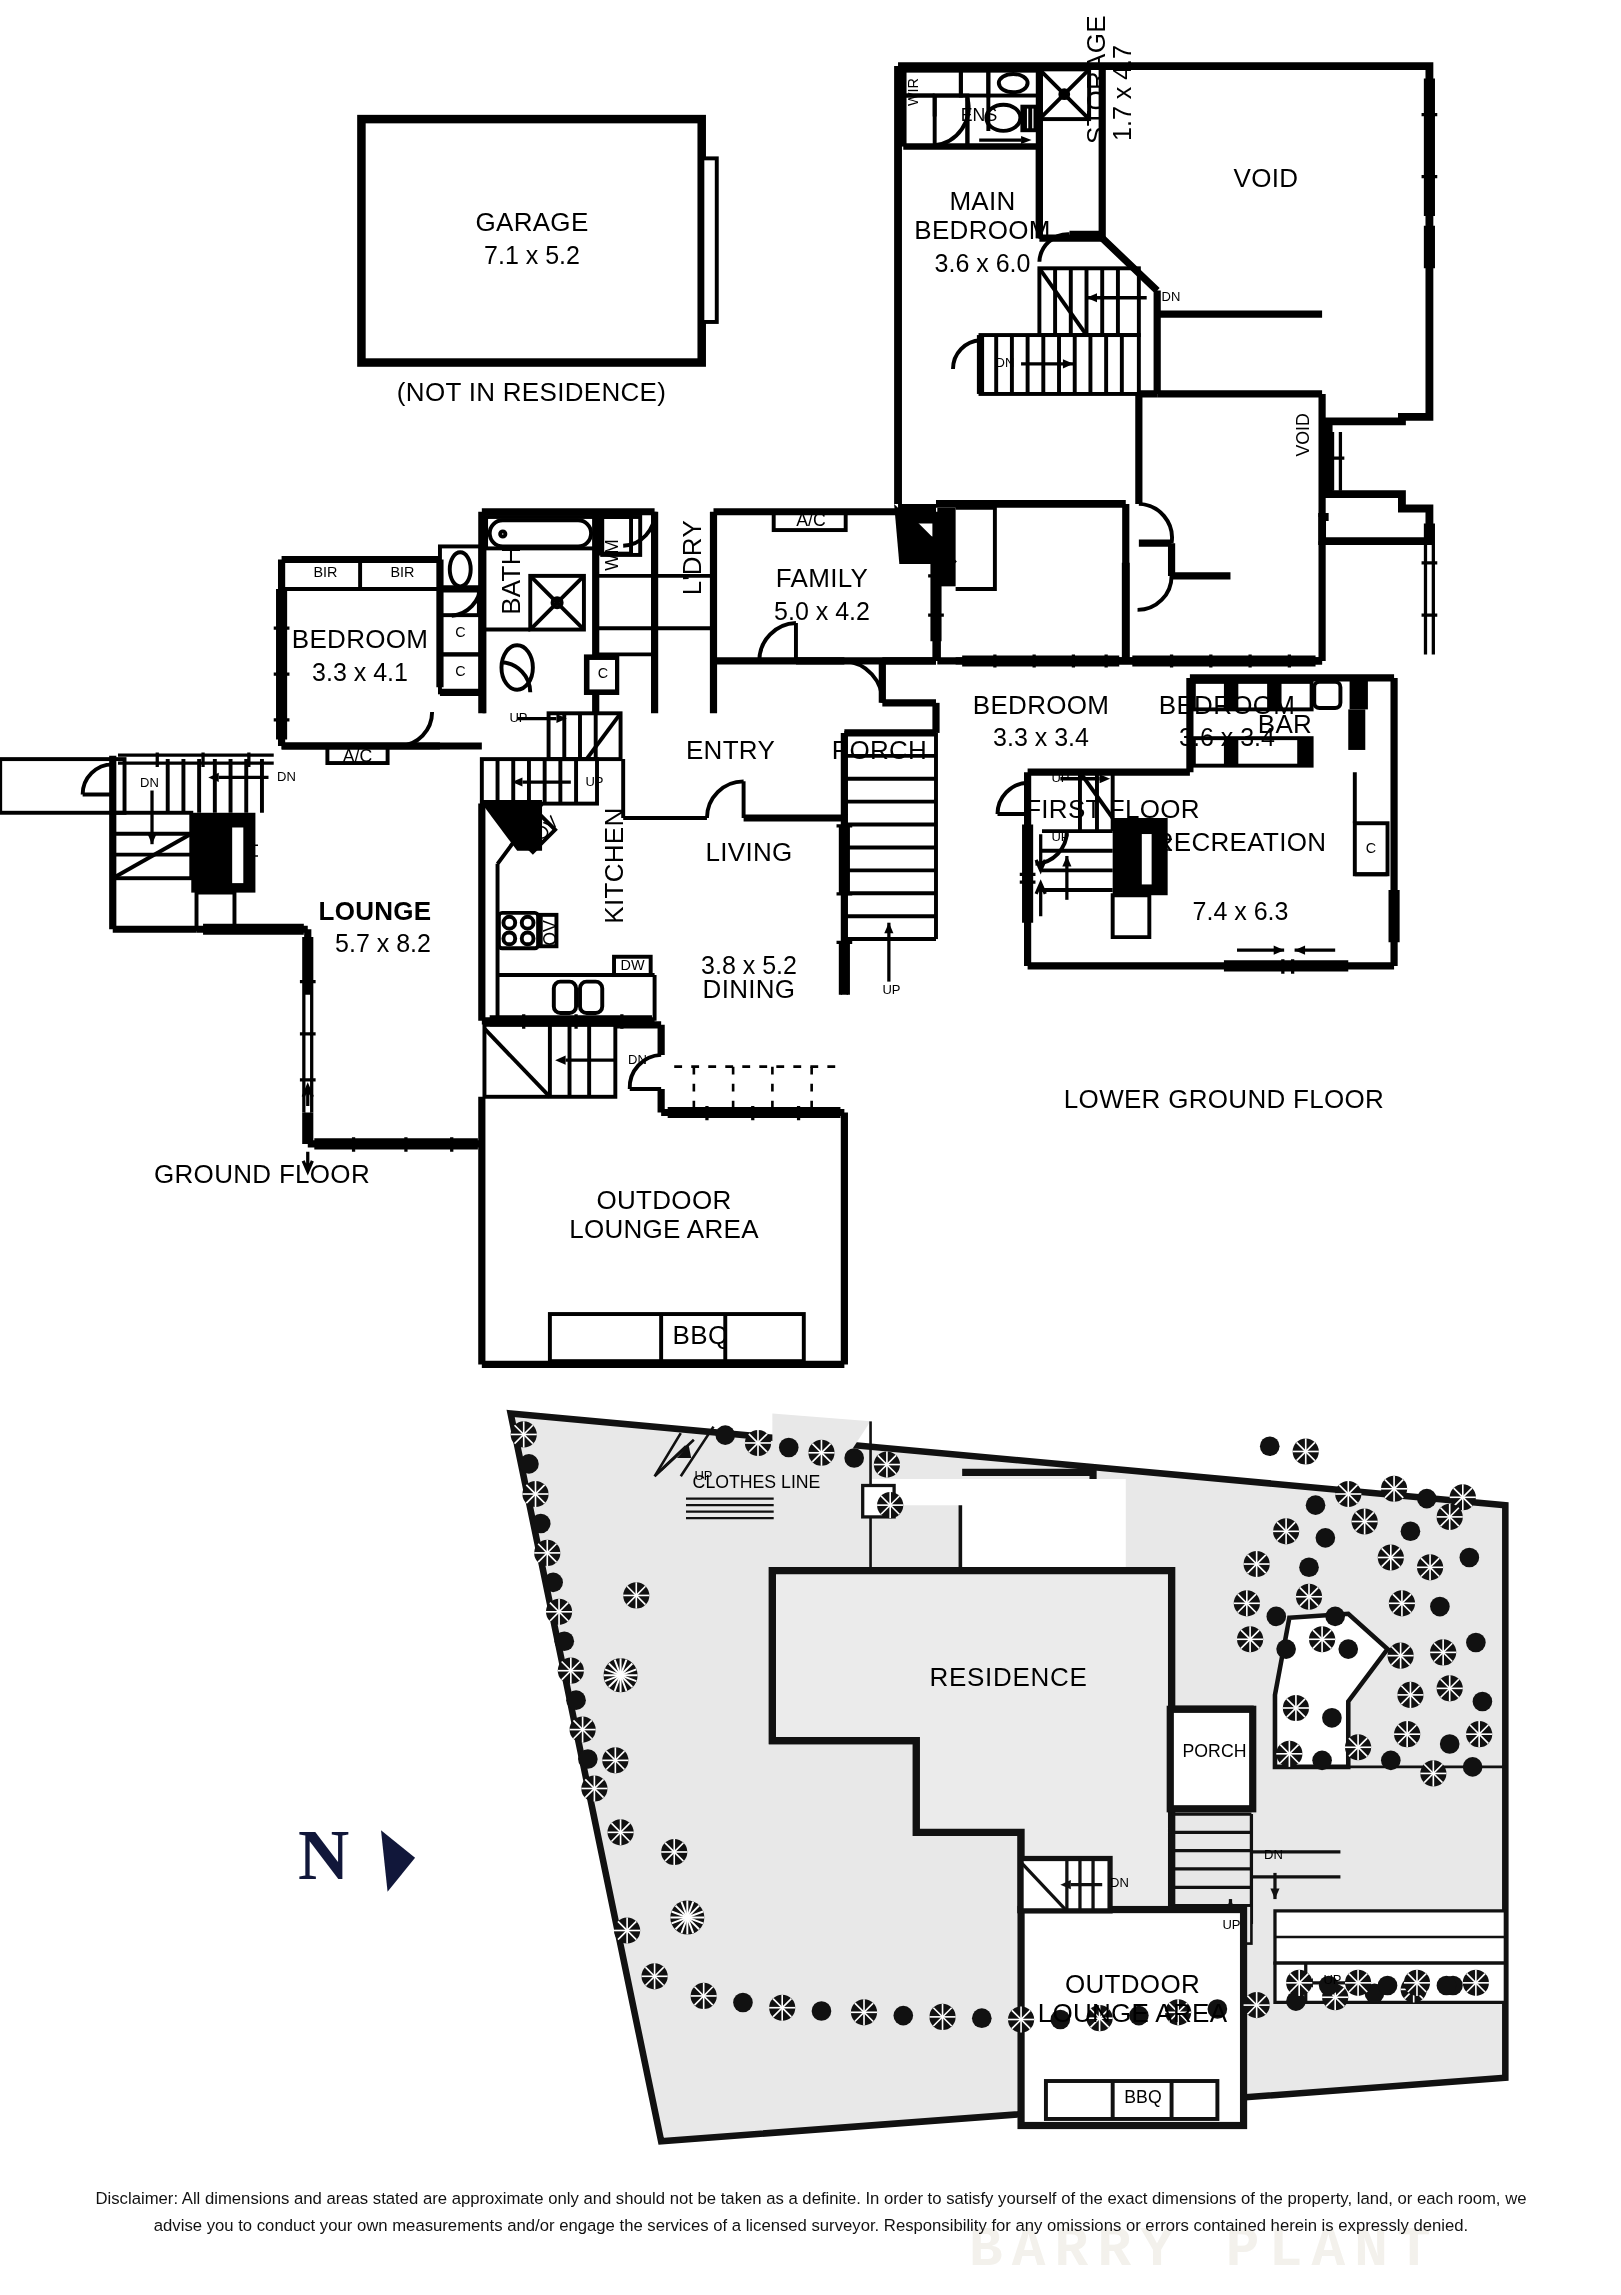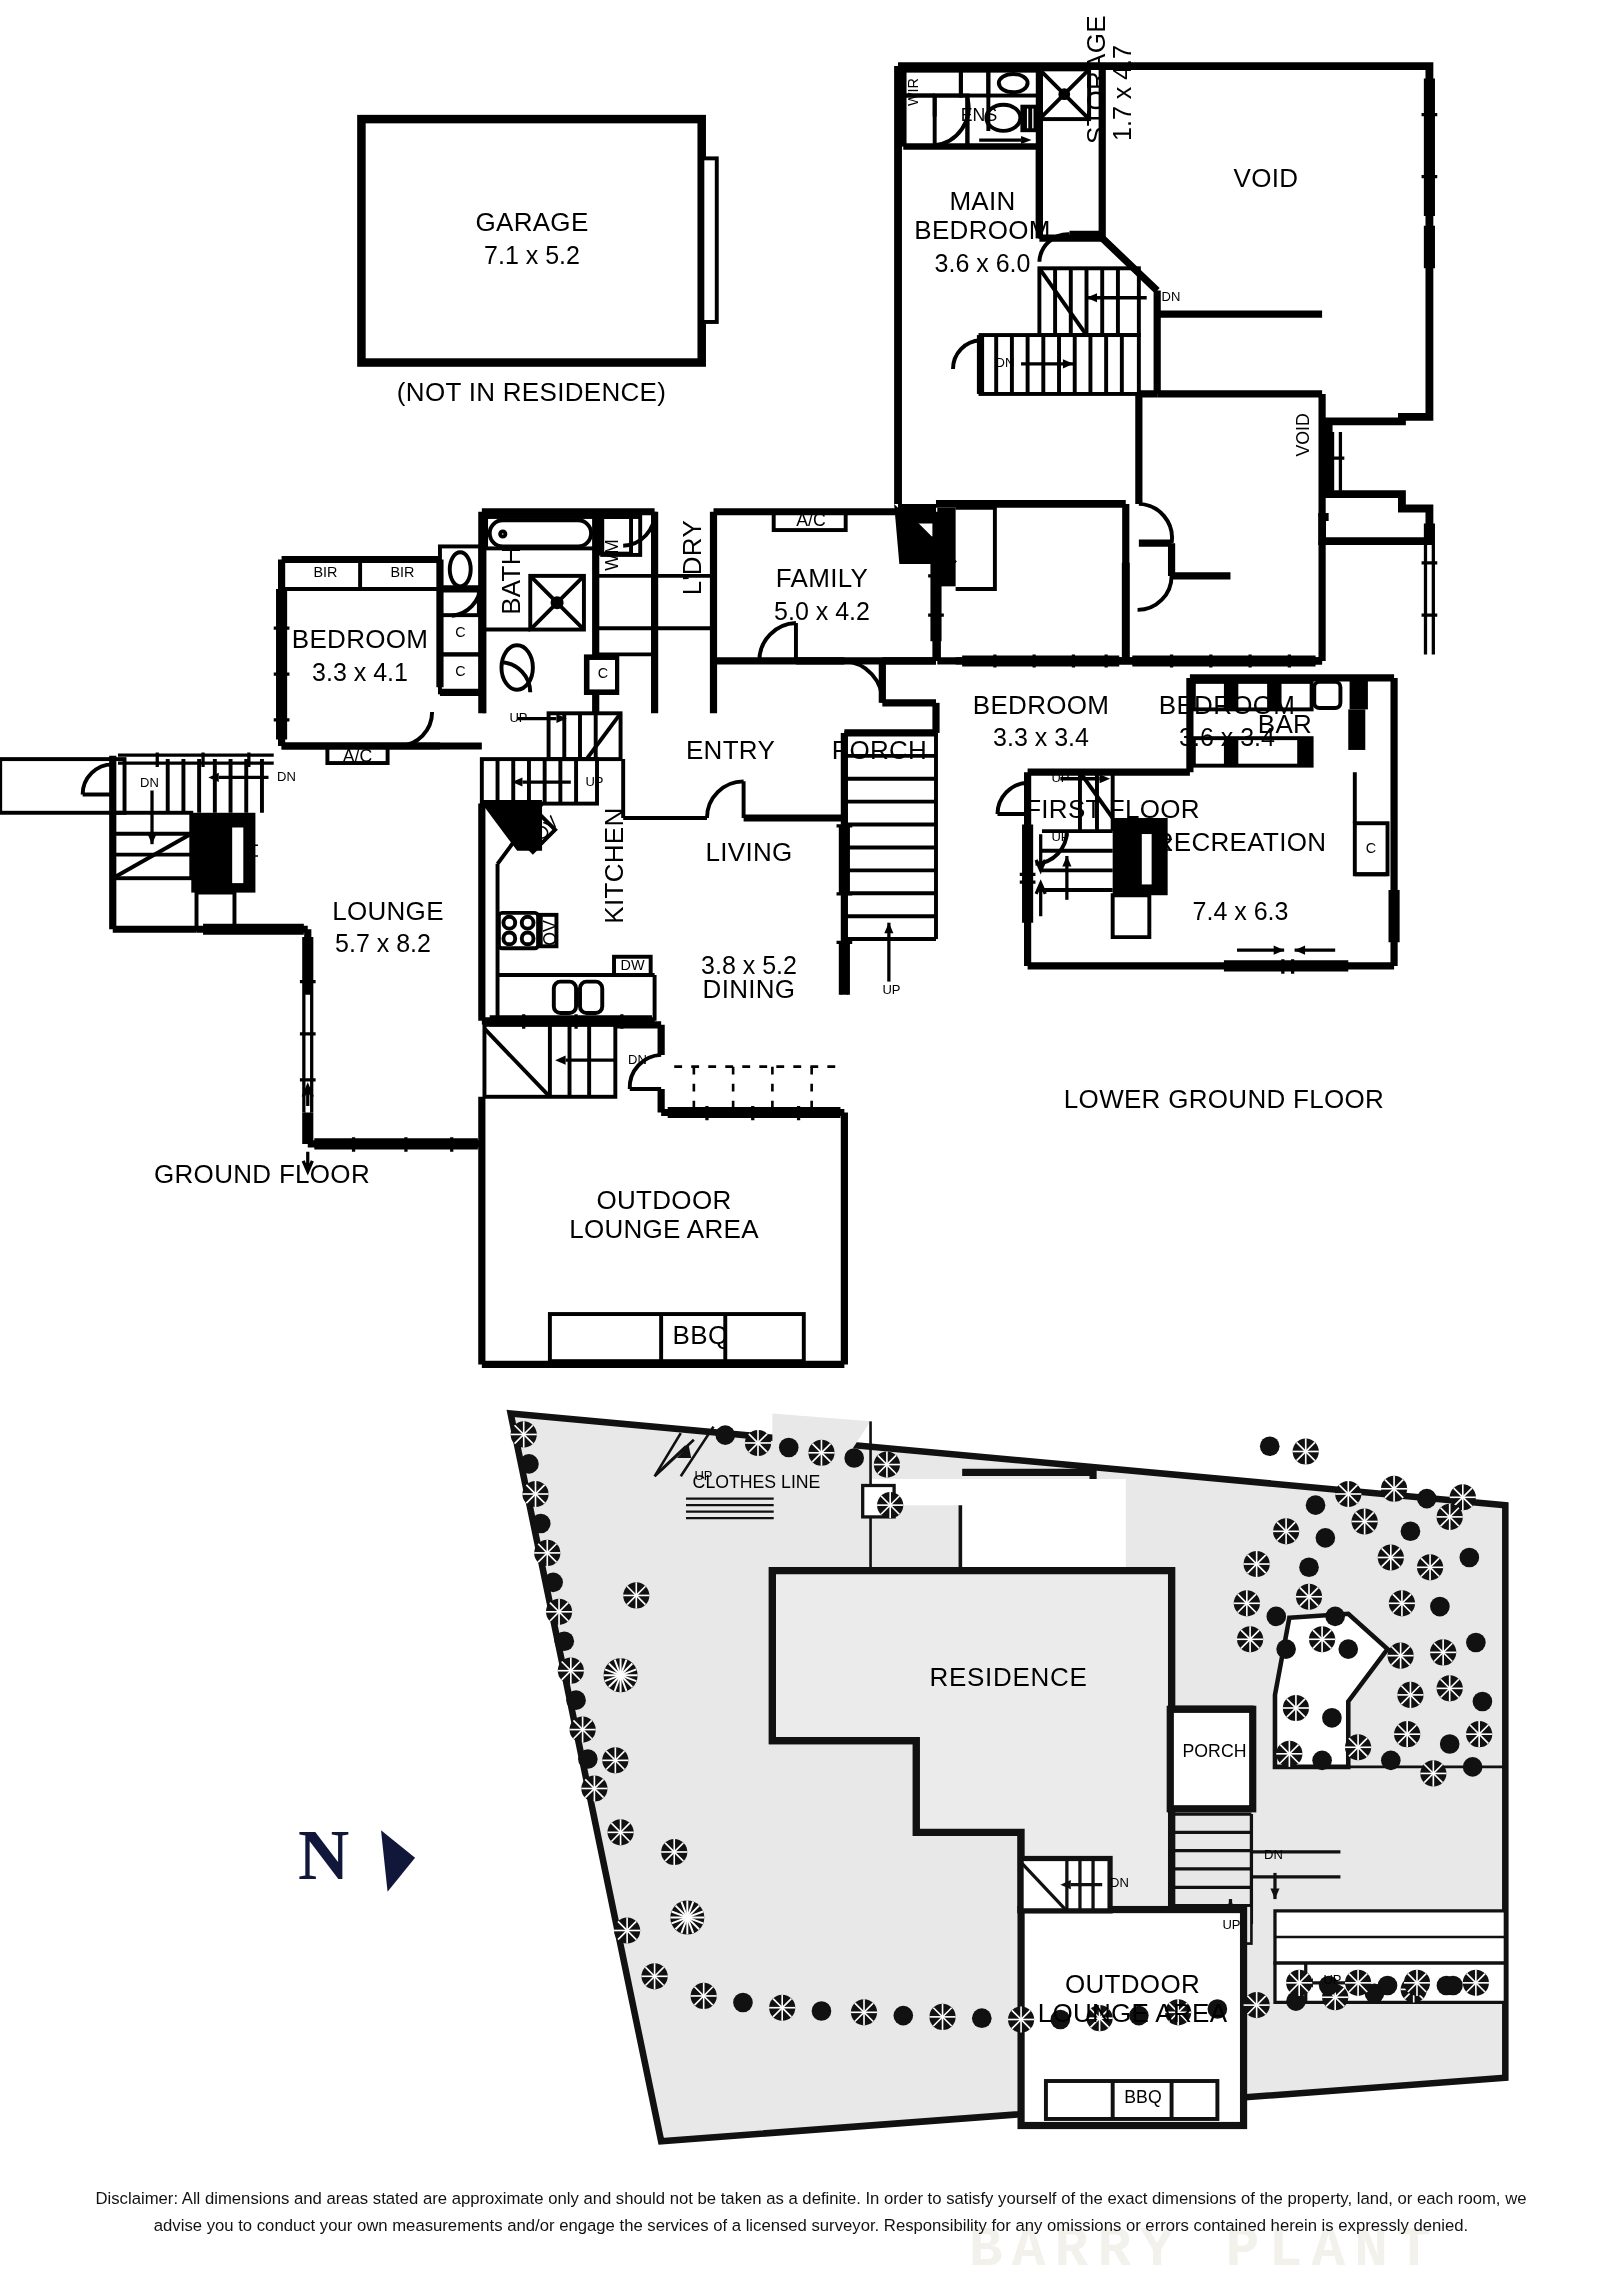--- a/index.html
+++ b/index.html
@@ -608,21 +608,21 @@
   <div class="lbl sm rot45" style="left:524px;top:819px;width:46px;">OV</div>
   <div class="lbl sm rot90" style="left:528px;top:923px;width:46px;">OV</div>
   <div class="lbl xsm" style="left:613px;top:957px;width:39px;">DW</div>
   <div class="lbl tiny" style="left:499px;top:711px;width:39px;">UP</div>
   <div class="lbl tiny" style="left:575px;top:775px;width:39px;">UP</div>
   <div class="lbl tiny" style="left:872px;top:983px;width:39px;">UP</div>
   <div class="lbl tiny" style="left:618px;top:1053px;width:39px;">DN</div>
   <div class="lbl tiny" style="left:267px;top:770px;width:39px;">DN</div>
   <div class="lbl tiny" style="left:130px;top:776px;width:39px;">DN</div>
   <div class="lbl sm rot90" style="left:213px;top:837px;width:79px;">FP</div>
-  <div class="lbl rm" style="left:293px;top:897px;width:190px;">LOUNGE</div>
+  <div class="lbl rm" style="left:280px;top:897px;width:190px;font-weight:bold;">LOUNGE</div>
   <div class="lbl dim" style="left:288px;top:929px;width:190px;">5.7 x 8.2</div>
   <div class="lbl rm" style="left:543px;top:1186px;width:242px;line-height:1.12;">OUTDOOR
 LOUNGE AREA</div>
   <div class="lbl rm" style="left:661px;top:1321px;width:79px;">BBQ</div>
   <div class="lbl floorname" style="left:118px;top:1160px;width:288px;">GROUND FLOOR</div>
 
   <div class="lbl rm" style="left:1223px;top:710px;width:124px;">BAR</div>
   <div class="lbl rm" style="left:1113px;top:828px;width:255px;">RECREATION</div>
   <div class="lbl dim" style="left:1113px;top:897px;width:255px;">7.4 x 6.3</div>
   <div class="lbl tiny" style="left:1041px;top:771px;width:39px;">UP</div>

